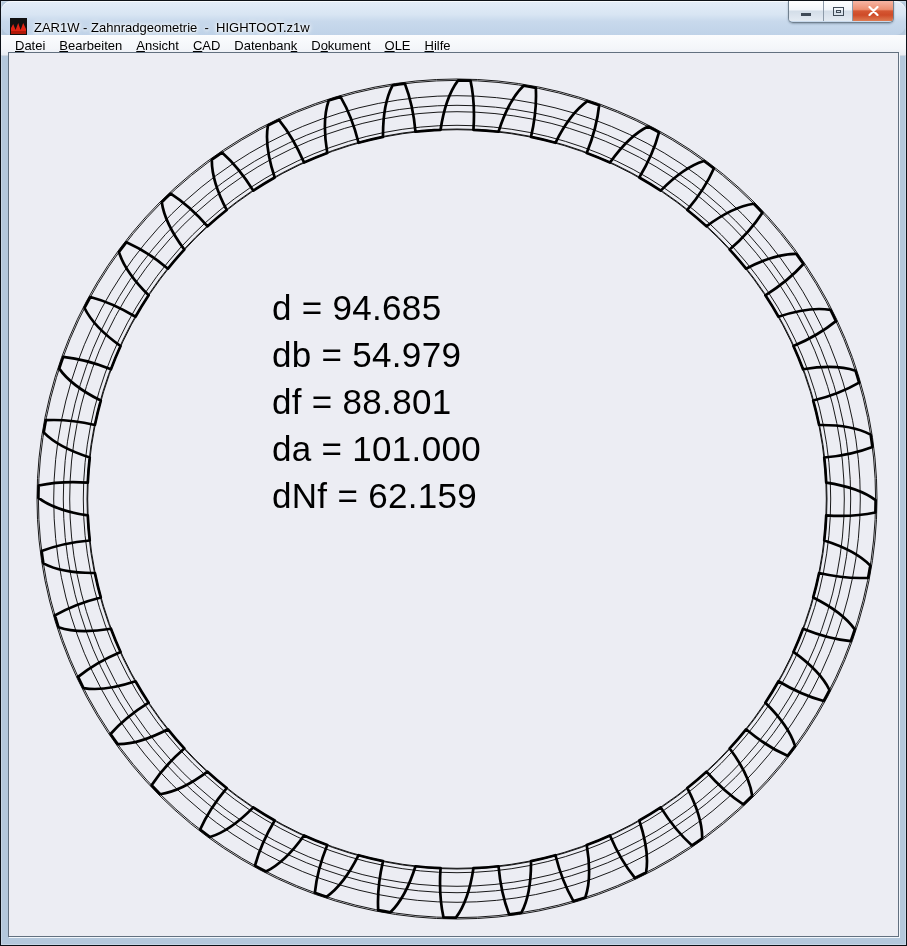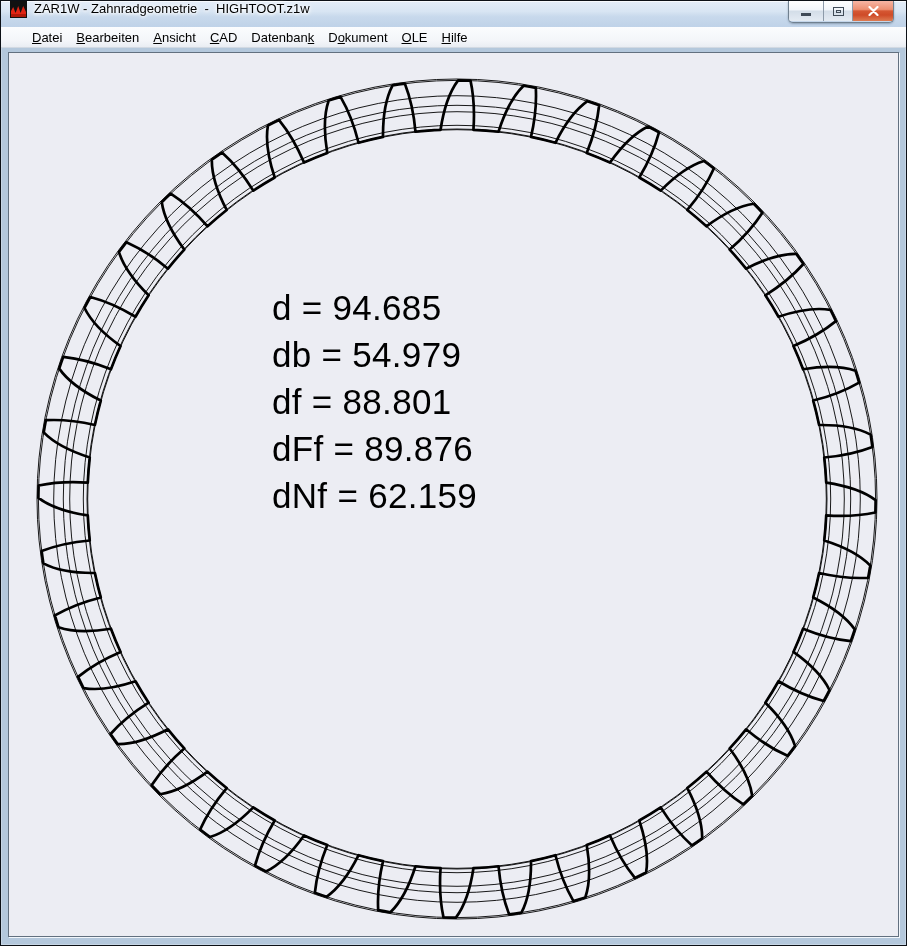--- a/index.html
+++ b/index.html
@@ -2,23 +2,23 @@
 <html><head>
 <meta charset="utf-8">
 <style>
   html,body{margin:0;padding:0;background:#9fb2c6;}
   body{width:907px;height:946px;position:relative;overflow:hidden;
        font-family:"Liberation Sans",sans-serif;}
   .window{position:absolute;inset:0;background:#0c1016;}
   .frame{position:absolute;inset:1px;background:#b4c8dc;
          box-shadow:inset 0 0 0 1px rgba(255,255,255,0.25);}
   
-  .titlebar{position:relative;height:26px;display:flex;align-items:flex-start;
+  .titlebar{position:relative;height:34px;display:flex;align-items:flex-end;
             background:linear-gradient(180deg,#e4edf8 0%,#d8e5f3 40%,#c8d9ec 60%,#bfd2e8 100%);
-            box-shadow:inset 0 1px 0 rgba(255,255,255,0.7);}
+            box-shadow:inset 0 1px 0 rgba(255,255,255,0.7);border-radius:11px;}
   .app-icon{width:17px;height:17px;margin-left:9px;flex:0 0 auto;}
   .title-text{margin-left:7px;font-size:13px;color:#000;white-space:pre;
               text-shadow:0 0 4px #fff,0 0 6px #fff,0 1px 3px #fff;}
   .win-buttons{position:absolute;top:0;right:12px;height:21px;display:flex;
                border:1px solid #70808f;border-top:none;border-radius:0 0 5px 5px;
                overflow:hidden;box-shadow:0 1px 2px rgba(40,60,80,0.35);}
   .wbtn{height:20px;display:flex;align-items:center;justify-content:center;
         border-right:1px solid #8c9aa9;}
   .wbtn:last-child{border-right:none;}
   .wbtn.min,.wbtn.max{width:33px;
@@ -28,21 +28,21 @@
   .wbtn.close{width:40px;
         background:linear-gradient(180deg,#f6b5a4 0%,#ec8f72 42%,#d55733 50%,#cf4b28 70%,#dd7b52 100%);}
   .glyph-min{width:10px;height:3px;background:#404b58;margin-top:6px;}
   .glyph-restore{width:11px;height:9px;border:1px solid #404b58;position:relative;
                  box-sizing:border-box;background:transparent;}
   .glyph-restore::before{content:'';position:absolute;left:2px;top:2px;right:2px;bottom:2px;
                  border:1px solid #404b58;}
   
   .menubar{height:20px;background:linear-gradient(180deg,#fbfcfe 0%,#f3f5f9 70%,#e9edf3 100%);
            border-bottom:1px solid #d2d9e2;display:flex;align-items:center;
-           padding-left:24px;font-size:13px;color:#000;}
+           padding-left:7px;font-size:13px;color:#000;}
   .menu-item{padding:2px 7px;cursor:default;}
   .menu-item u{text-decoration:underline;}
   
   .client{position:absolute;left:7px;right:7px;top:51px;bottom:8px;
           background:#ecedf3;border:1px solid #62707f;
           box-shadow:1px 1px 0 rgba(248,252,255,0.9);}
   .client-inner{position:absolute;inset:0;overflow:hidden;}
   #gear-svg{position:absolute;left:0;top:0;}
   .params{position:absolute;left:263px;top:231px;font-size:35px;line-height:47px;
           color:#000;letter-spacing:0.3px;white-space:pre;}
@@ -93,18 +93,18 @@
             <circle cx="448" cy="446" r="420.0" fill="none" stroke="#000000" stroke-width="0.9"></circle>
             <circle cx="448" cy="446" r="418.6" fill="none" stroke="#000000" stroke-width="0.9"></circle>
             <circle cx="448" cy="446" r="403.3" fill="none" stroke="#000000" stroke-width="0.9"></circle>
             <circle cx="448" cy="446" r="393.7" fill="none" stroke="#000000" stroke-width="0.9"></circle>
             <circle cx="448" cy="446" r="387.3" fill="none" stroke="#000000" stroke-width="0.9"></circle>
             <circle cx="448" cy="446" r="373.7" fill="none" stroke="#000000" stroke-width="0.9"></circle>
             <circle cx="448" cy="446" r="370.0" fill="none" stroke="#000000" stroke-width="0.9"></circle>
             <circle cx="448" cy="446" r="369.3" fill="none" stroke="#000000" stroke-width="0.9"></circle>
             <path d="M419.00 77.56 A369.58,369.58 0 0 1 431.56 76.79 Q436.43 44.23 449.10 27.39 A418.61,418.61 0 0 1 461.51 27.61 Q466.33 49.88 464.44 76.79 A369.58,369.58 0 0 1 489.52 78.76 Q499.42 47.36 514.57 32.72 A418.61,418.61 0 0 1 526.80 34.87 Q528.08 57.62 522.00 83.90 A369.58,369.58 0 0 1 546.45 89.78 Q561.15 60.32 578.40 48.22 A418.61,418.61 0 0 1 590.14 52.26 Q587.84 74.93 577.73 99.94 A369.58,369.58 0 0 1 600.97 109.56 Q620.09 82.76 639.02 73.52 A418.61,418.61 0 0 1 649.99 79.35 Q644.17 101.38 630.27 124.49 A369.58,369.58 0 0 1 651.72 137.64 Q674.79 114.16 694.94 107.98 A418.61,418.61 0 0 1 704.86 115.46 Q695.67 136.31 678.32 156.97 A369.58,369.58 0 0 1 697.45 173.30 Q723.91 153.72 744.77 150.78 A418.61,418.61 0 0 1 753.40 159.71 Q741.06 178.86 720.70 196.55 A369.58,369.58 0 0 1 737.03 215.68 Q766.24 200.48 787.30 200.84 A418.61,418.61 0 0 1 794.43 211.01 Q779.25 228.00 756.36 242.28 A369.58,369.58 0 0 1 769.51 263.73 Q800.73 253.29 821.48 256.93 A418.61,418.61 0 0 1 826.92 268.10 Q809.27 282.50 784.44 293.03 A369.58,369.58 0 0 1 794.06 316.27 Q826.53 310.84 846.46 317.69 A418.61,418.61 0 0 1 850.09 329.56 Q830.40 341.03 804.22 347.55 A369.58,369.58 0 0 1 810.10 372.00 Q843.01 371.72 861.62 381.60 A418.61,418.61 0 0 1 863.35 393.90 Q842.11 402.14 815.24 404.48 A369.58,369.58 0 0 1 817.21 429.56 Q849.77 434.43 866.61 447.10 A418.61,418.61 0 0 1 866.39 459.51 Q844.12 464.33 817.21 462.44 A369.58,369.58 0 0 1 815.24 487.52 Q846.64 497.42 861.28 512.57 A418.61,418.61 0 0 1 859.13 524.80 Q836.38 526.08 810.10 520.00 A369.58,369.58 0 0 1 804.22 544.45 Q833.68 559.15 845.78 576.40 A418.61,418.61 0 0 1 841.74 588.14 Q819.07 585.84 794.06 575.73 A369.58,369.58 0 0 1 784.44 598.97 Q811.24 618.09 820.48 637.02 A418.61,418.61 0 0 1 814.65 647.99 Q792.62 642.17 769.51 628.27 A369.58,369.58 0 0 1 756.36 649.72 Q779.84 672.79 786.02 692.94 A418.61,418.61 0 0 1 778.54 702.86 Q757.69 693.67 737.03 676.32 A369.58,369.58 0 0 1 720.70 695.45 Q740.28 721.91 743.22 742.77 A418.61,418.61 0 0 1 734.29 751.40 Q715.14 739.06 697.45 718.70 A369.58,369.58 0 0 1 678.32 735.03 Q693.52 764.24 693.16 785.30 A418.61,418.61 0 0 1 682.99 792.43 Q666.00 777.25 651.72 754.36 A369.58,369.58 0 0 1 630.27 767.51 Q640.71 798.73 637.07 819.48 A418.61,418.61 0 0 1 625.90 824.92 Q611.50 807.27 600.97 782.44 A369.58,369.58 0 0 1 577.73 792.06 Q583.16 824.53 576.31 844.46 A418.61,418.61 0 0 1 564.44 848.09 Q552.97 828.40 546.45 802.22 A369.58,369.58 0 0 1 522.00 808.10 Q522.28 841.01 512.40 859.62 A418.61,418.61 0 0 1 500.10 861.35 Q491.86 840.11 489.52 813.24 A369.58,369.58 0 0 1 464.44 815.21 Q459.57 847.77 446.90 864.61 A418.61,418.61 0 0 1 434.49 864.39 Q429.67 842.12 431.56 815.21 A369.58,369.58 0 0 1 406.48 813.24 Q396.58 844.64 381.43 859.28 A418.61,418.61 0 0 1 369.20 857.13 Q367.92 834.38 374.00 808.10 A369.58,369.58 0 0 1 349.55 802.22 Q334.85 831.68 317.60 843.78 A418.61,418.61 0 0 1 305.86 839.74 Q308.16 817.07 318.27 792.06 A369.58,369.58 0 0 1 295.03 782.44 Q275.91 809.24 256.98 818.48 A418.61,418.61 0 0 1 246.01 812.65 Q251.83 790.62 265.73 767.51 A369.58,369.58 0 0 1 244.28 754.36 Q221.21 777.84 201.06 784.02 A418.61,418.61 0 0 1 191.14 776.54 Q200.33 755.69 217.68 735.03 A369.58,369.58 0 0 1 198.55 718.70 Q172.09 738.28 151.23 741.22 A418.61,418.61 0 0 1 142.60 732.29 Q154.94 713.14 175.30 695.45 A369.58,369.58 0 0 1 158.97 676.32 Q129.76 691.52 108.70 691.16 A418.61,418.61 0 0 1 101.57 680.99 Q116.75 664.00 139.64 649.72 A369.58,369.58 0 0 1 126.49 628.27 Q95.27 638.71 74.52 635.07 A418.61,418.61 0 0 1 69.08 623.90 Q86.73 609.50 111.56 598.97 A369.58,369.58 0 0 1 101.94 575.73 Q69.47 581.16 49.54 574.31 A418.61,418.61 0 0 1 45.91 562.44 Q65.60 550.97 91.78 544.45 A369.58,369.58 0 0 1 85.90 520.00 Q52.99 520.28 34.38 510.40 A418.61,418.61 0 0 1 32.65 498.10 Q53.89 489.86 80.76 487.52 A369.58,369.58 0 0 1 78.79 462.44 Q46.23 457.57 29.39 444.90 A418.61,418.61 0 0 1 29.61 432.49 Q51.88 427.67 78.79 429.56 A369.58,369.58 0 0 1 80.76 404.48 Q49.36 394.58 34.72 379.43 A418.61,418.61 0 0 1 36.87 367.20 Q59.62 365.92 85.90 372.00 A369.58,369.58 0 0 1 91.78 347.55 Q62.32 332.85 50.22 315.60 A418.61,418.61 0 0 1 54.26 303.86 Q76.93 306.16 101.94 316.27 A369.58,369.58 0 0 1 111.56 293.03 Q84.76 273.91 75.52 254.98 A418.61,418.61 0 0 1 81.35 244.01 Q103.38 249.83 126.49 263.73 A369.58,369.58 0 0 1 139.64 242.28 Q116.16 219.21 109.98 199.06 A418.61,418.61 0 0 1 117.46 189.14 Q138.31 198.33 158.97 215.68 A369.58,369.58 0 0 1 175.30 196.55 Q155.72 170.09 152.78 149.23 A418.61,418.61 0 0 1 161.71 140.60 Q180.86 152.94 198.55 173.30 A369.58,369.58 0 0 1 217.68 156.97 Q202.48 127.76 202.84 106.70 A418.61,418.61 0 0 1 213.01 99.57 Q230.00 114.75 244.28 137.64 A369.58,369.58 0 0 1 265.73 124.49 Q255.29 93.27 258.93 72.52 A418.61,418.61 0 0 1 270.10 67.08 Q284.50 84.73 295.03 109.56 A369.58,369.58 0 0 1 318.27 99.94 Q312.84 67.47 319.69 47.54 A418.61,418.61 0 0 1 331.56 43.91 Q343.03 63.60 349.55 89.78 A369.58,369.58 0 0 1 374.00 83.90 Q373.72 50.99 383.60 32.38 A418.61,418.61 0 0 1 395.90 30.65 Q404.14 51.89 406.48 78.76 A369.58,369.58 0 0 1 419.00 77.56 Z" fill="none" stroke="#000000" stroke-width="2.7" stroke-linejoin="round" stroke-linecap="round"></path>
           </svg>
-        <div class="params" id="params"><div class="param-line">d = 94.685</div><div class="param-line">db = 54.979</div><div class="param-line">df = 88.801</div><div class="param-line">dFf = 89.876</div><div class="param-line">dNf = 62.159</div></div>
+        <div class="params" id="params"><div class="param-line">d = 94.685</div><div class="param-line">db = 54.979</div><div class="param-line">df = 88.801</div><div class="param-line">da = 101.000</div><div class="param-line">dNf = 62.159</div></div>
       </div>
     </div>
 
   </div>
 </div>
 
 </body></html>

